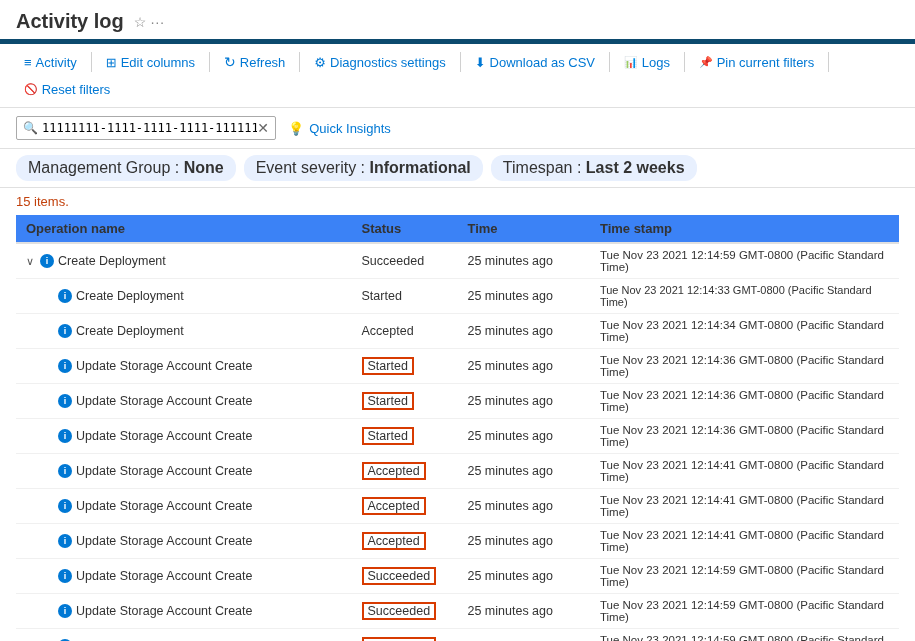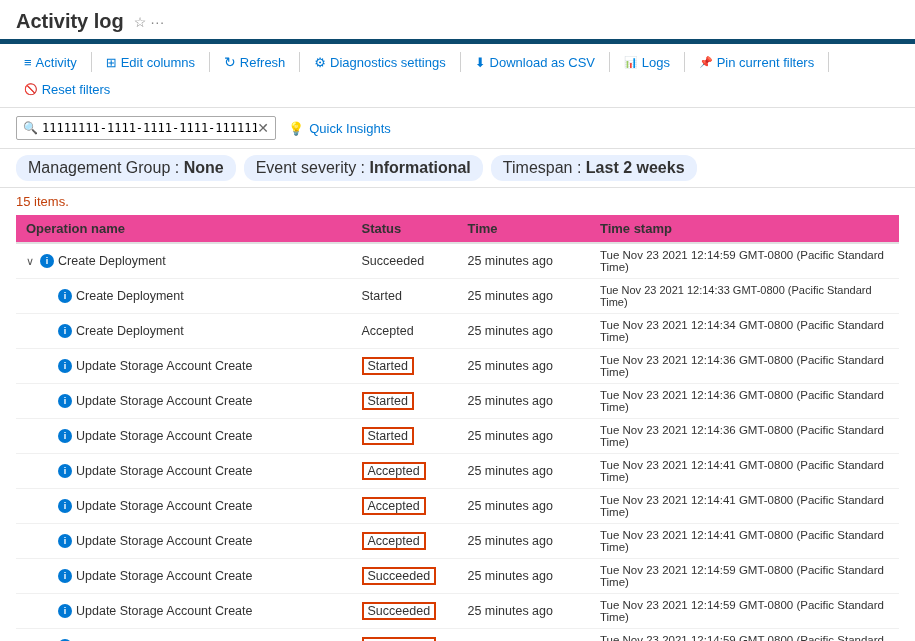--- a/index.html
+++ b/index.html
@@ -60,21 +60,21 @@
     .filter-tag strong { font-weight: 600; }
 
     
     .items-count { padding: 6px 16px; font-size: 13px; color: #c2410c; }
 
     
     .data-table { width: 100%; border-collapse: collapse; }
     .data-table th {
       text-align: left; padding: 6px 10px; font-weight: 600;
       font-size: 13px; border-bottom: 2px solid #e0e0e0;
-      background: #ec4899;
+      background: #3b82f6;
     }
     .data-table td {
       padding: 5px 10px; font-size: 12.5px; border-bottom: 1px solid #f0f0f0;
       vertical-align: middle;
     }
 
     .op-name-cell { display: flex; align-items: center; gap: 4px; }
     .info-icon {
       display: inline-flex; align-items: center; justify-content: center;
       width: 14px; height: 14px; background: #0078d4; color: #fff;

